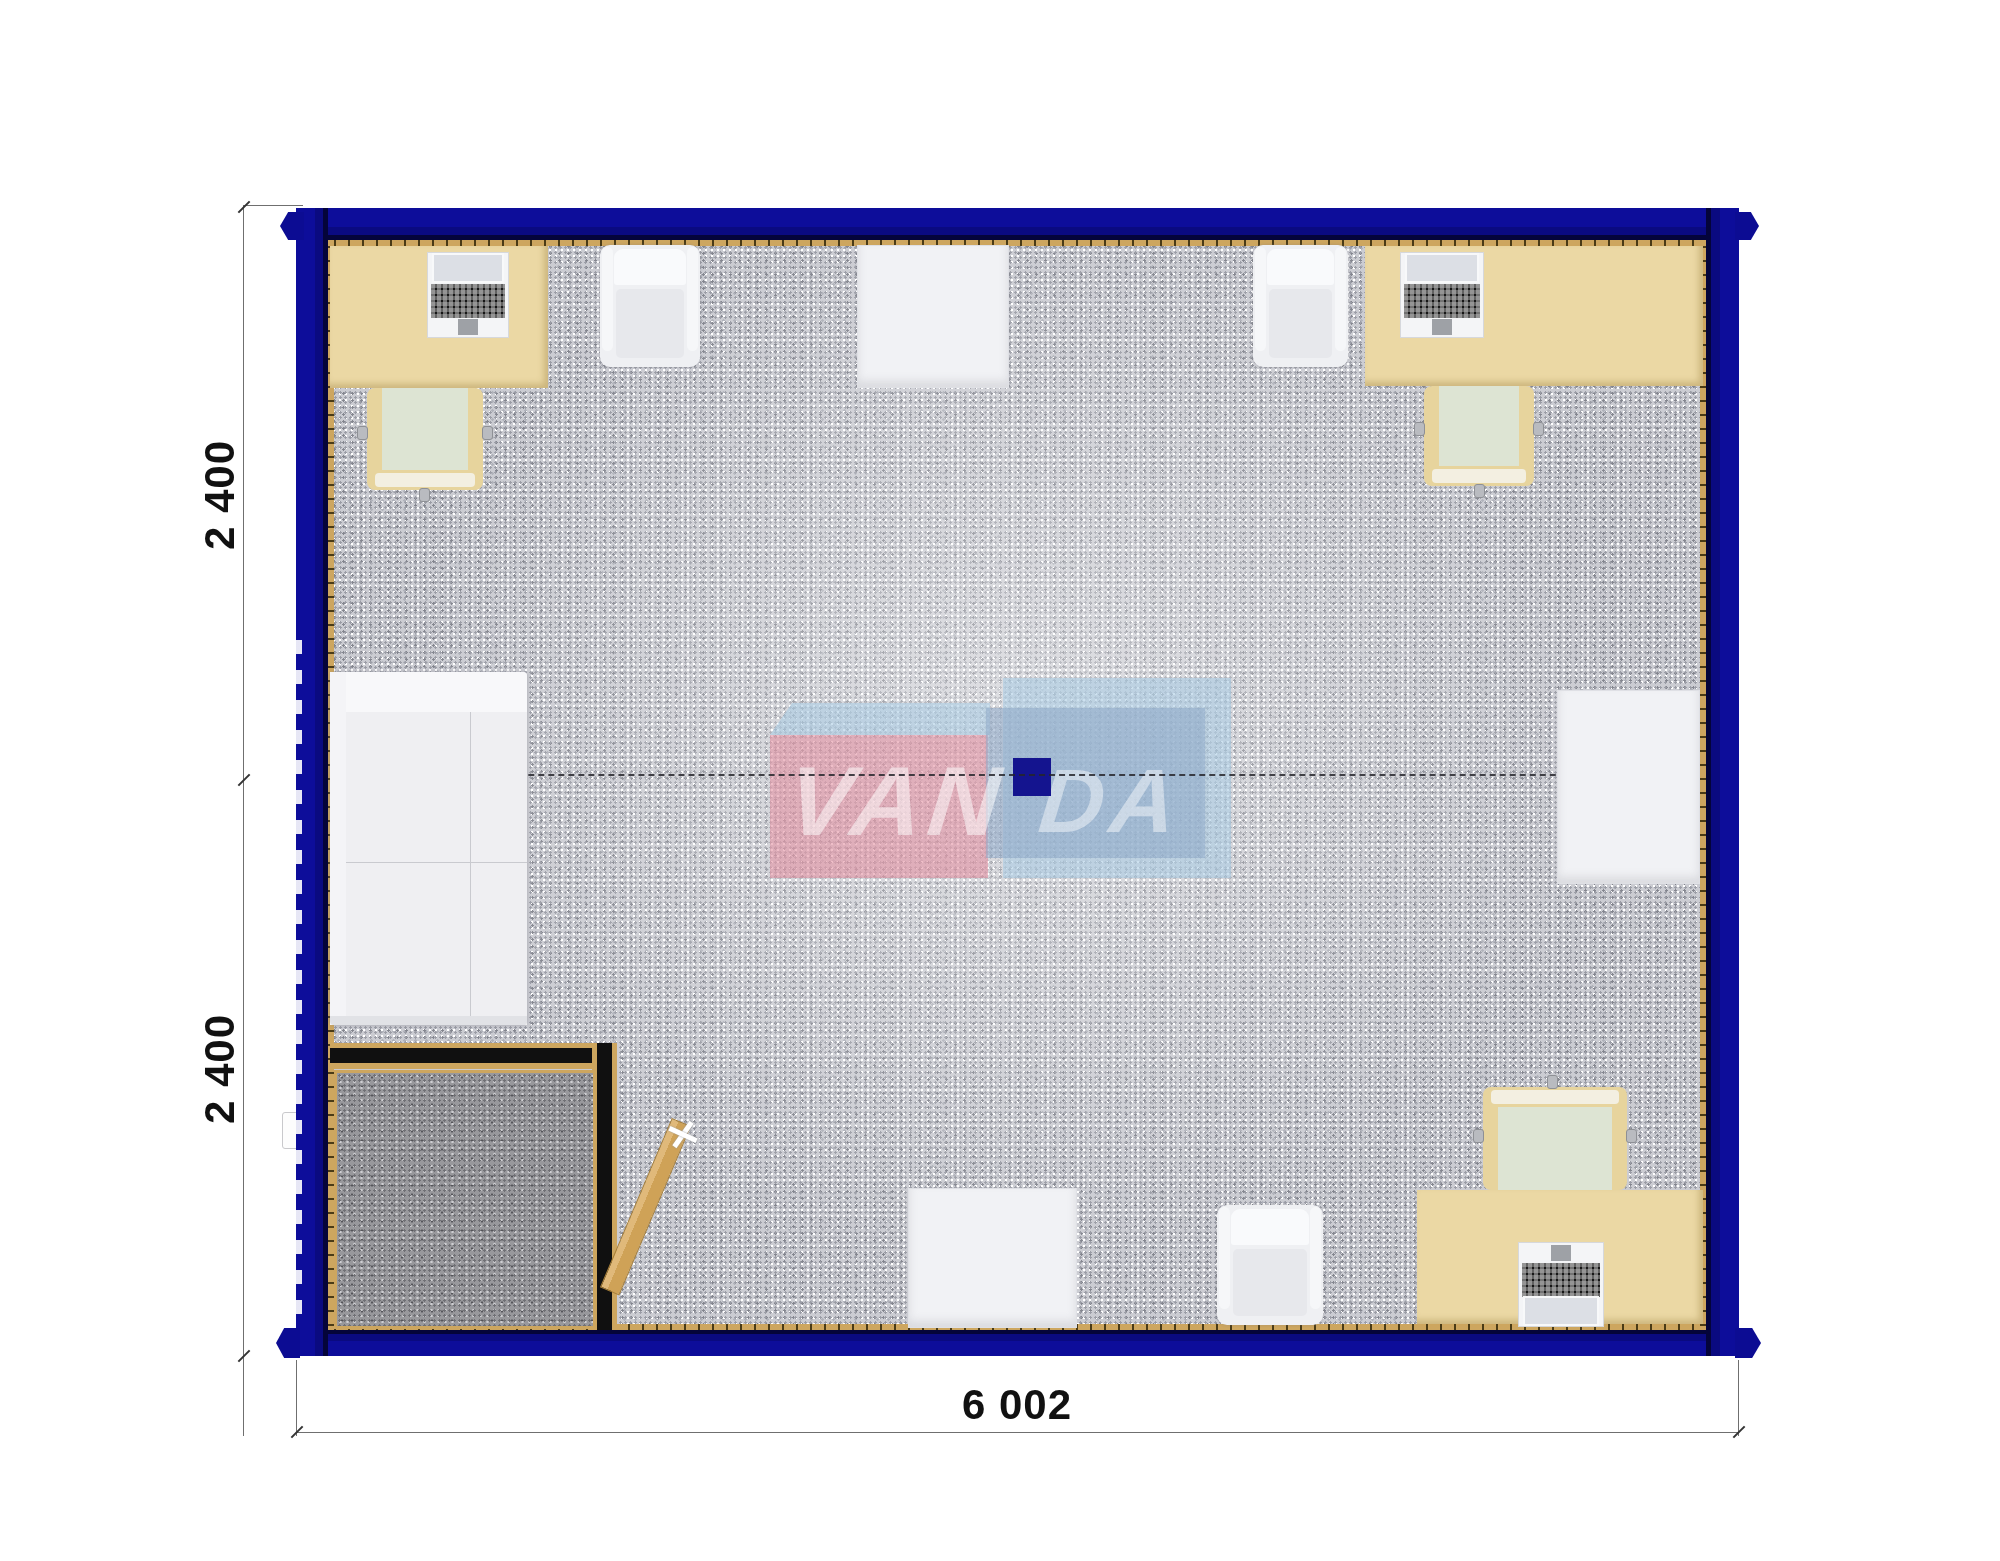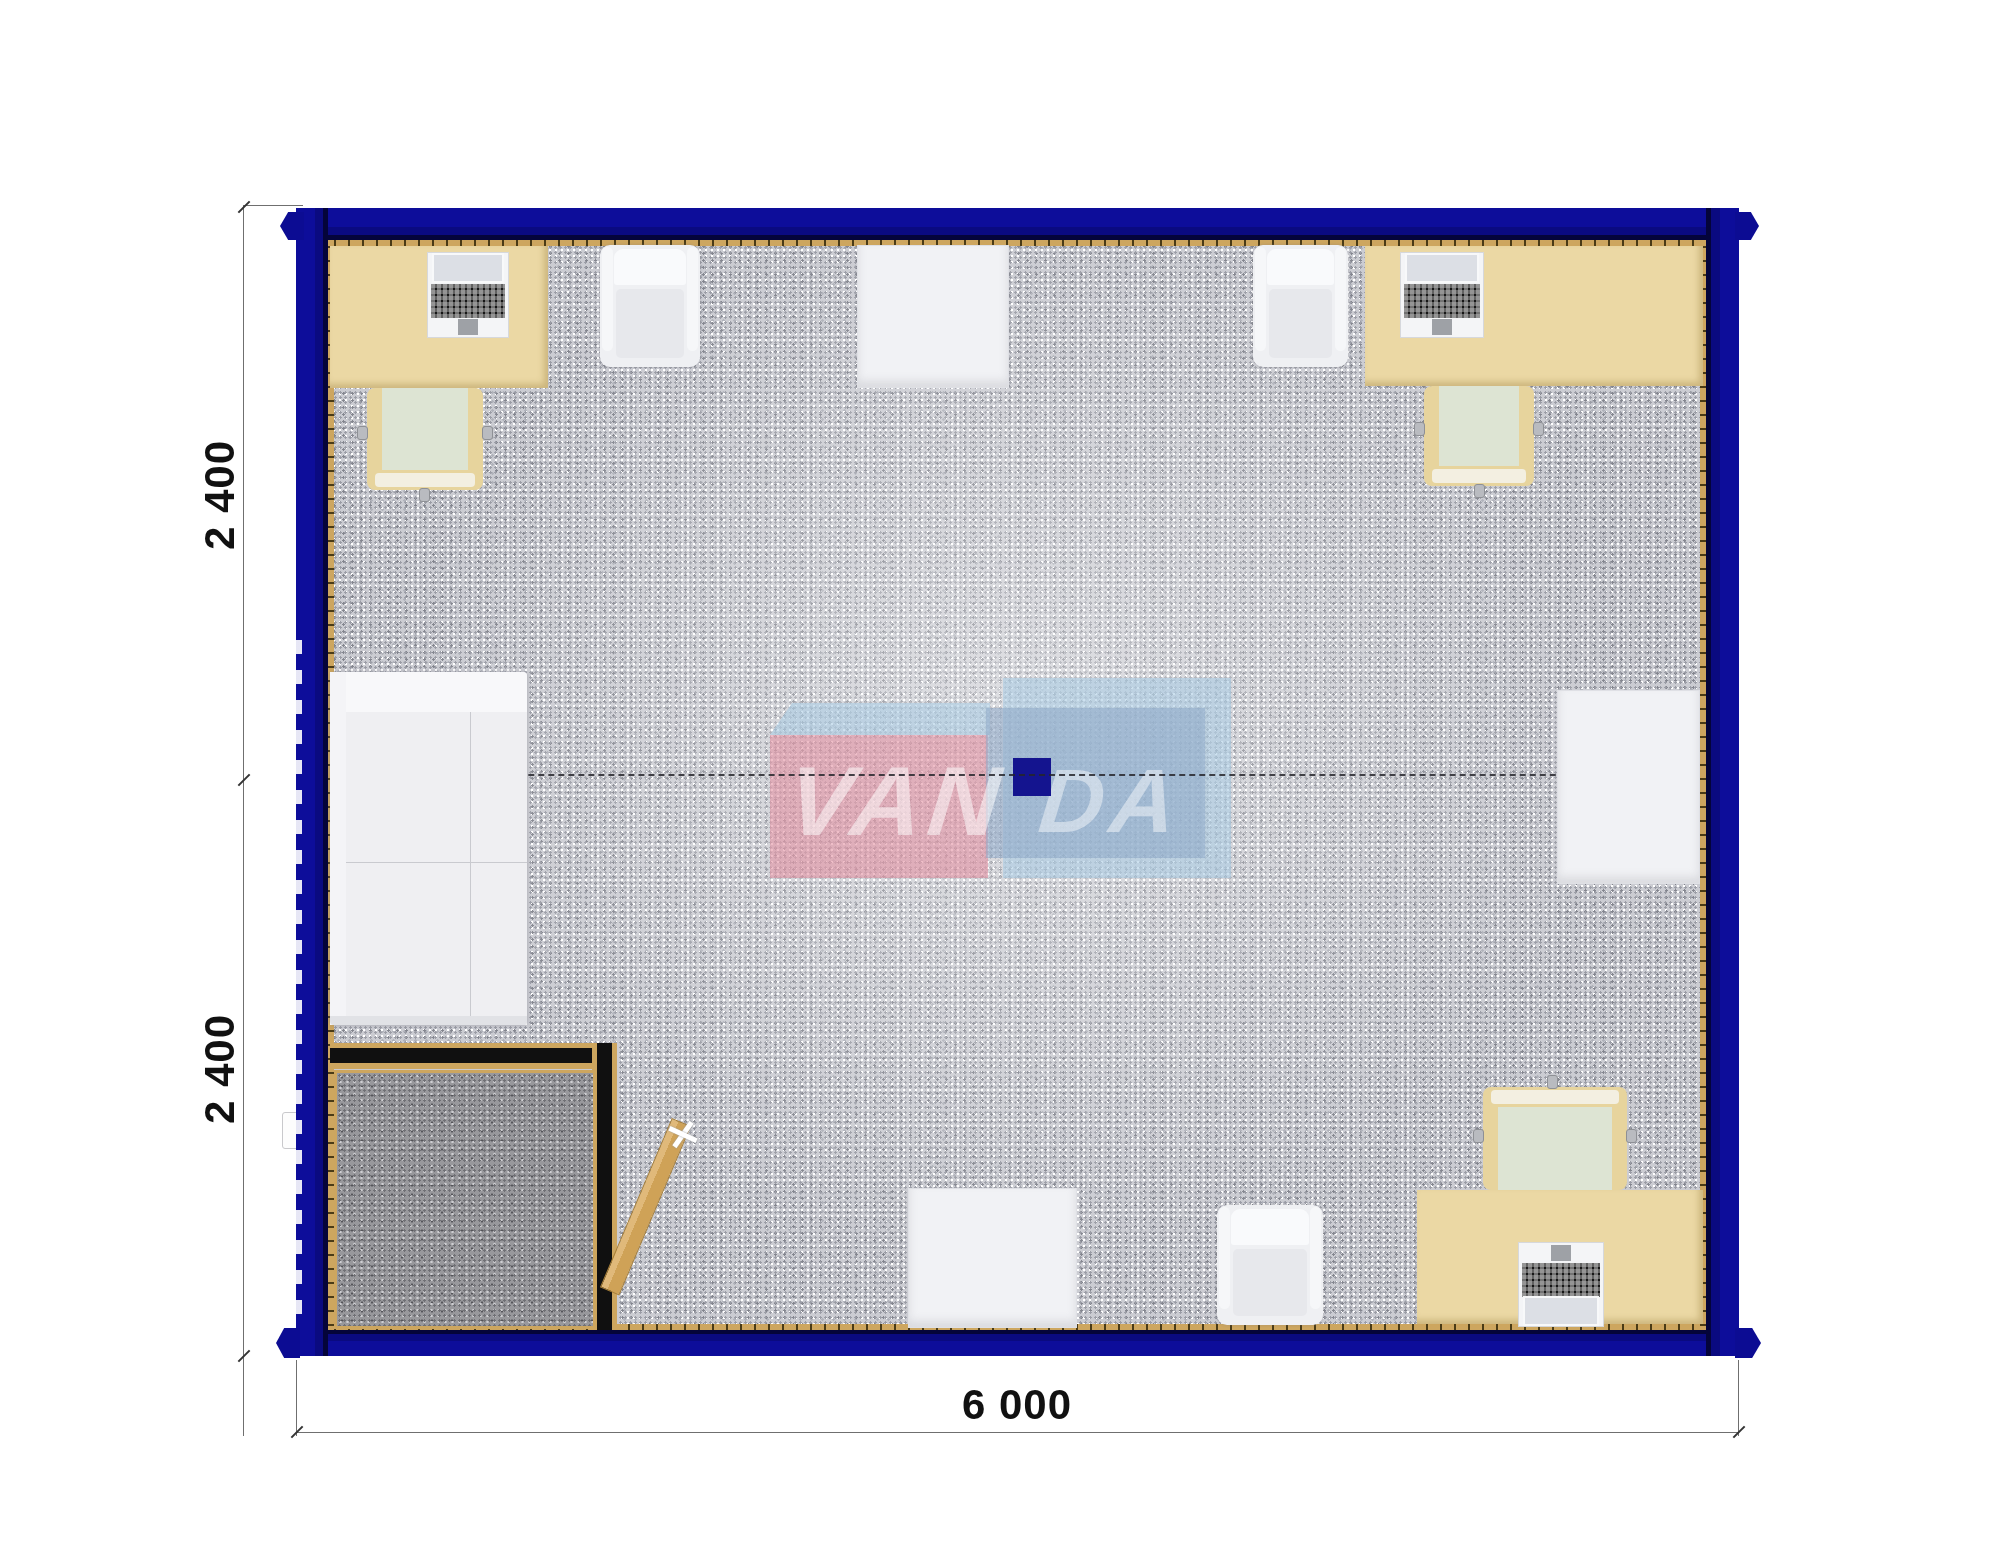--- a/index.html
+++ b/index.html
@@ -232,16 +232,16 @@
     <div class="dim-tick" style="left:236px;top:779px;"></div>
     <div class="dim-tick" style="left:236px;top:1355px;"></div>
     <div class="dim-text vert" style="left:130px;top:471px;width:180px;text-align:center;">2 400</div>
     <div class="dim-text vert" style="left:130px;top:1045px;width:180px;text-align:center;">2 400</div>
 
     <div class="abs dim-line" style="left:296px;top:1432px;width:1443px;height:1px;"></div>
     <div class="abs dim-line" style="left:296px;top:1360px;width:1px;height:76px;"></div>
     <div class="abs dim-line" style="left:1738px;top:1360px;width:1px;height:76px;"></div>
     <div class="dim-tick" style="left:289px;top:1431px;"></div>
     <div class="dim-tick" style="left:1731px;top:1431px;"></div>
-    <div class="dim-text" style="left:917px;top:1381px;width:200px;text-align:center;">6 000</div>
+    <div class="dim-text" style="left:917px;top:1381px;width:200px;text-align:center;">6 002</div>
   </div>
 
 </div>
 
 </body></html>

